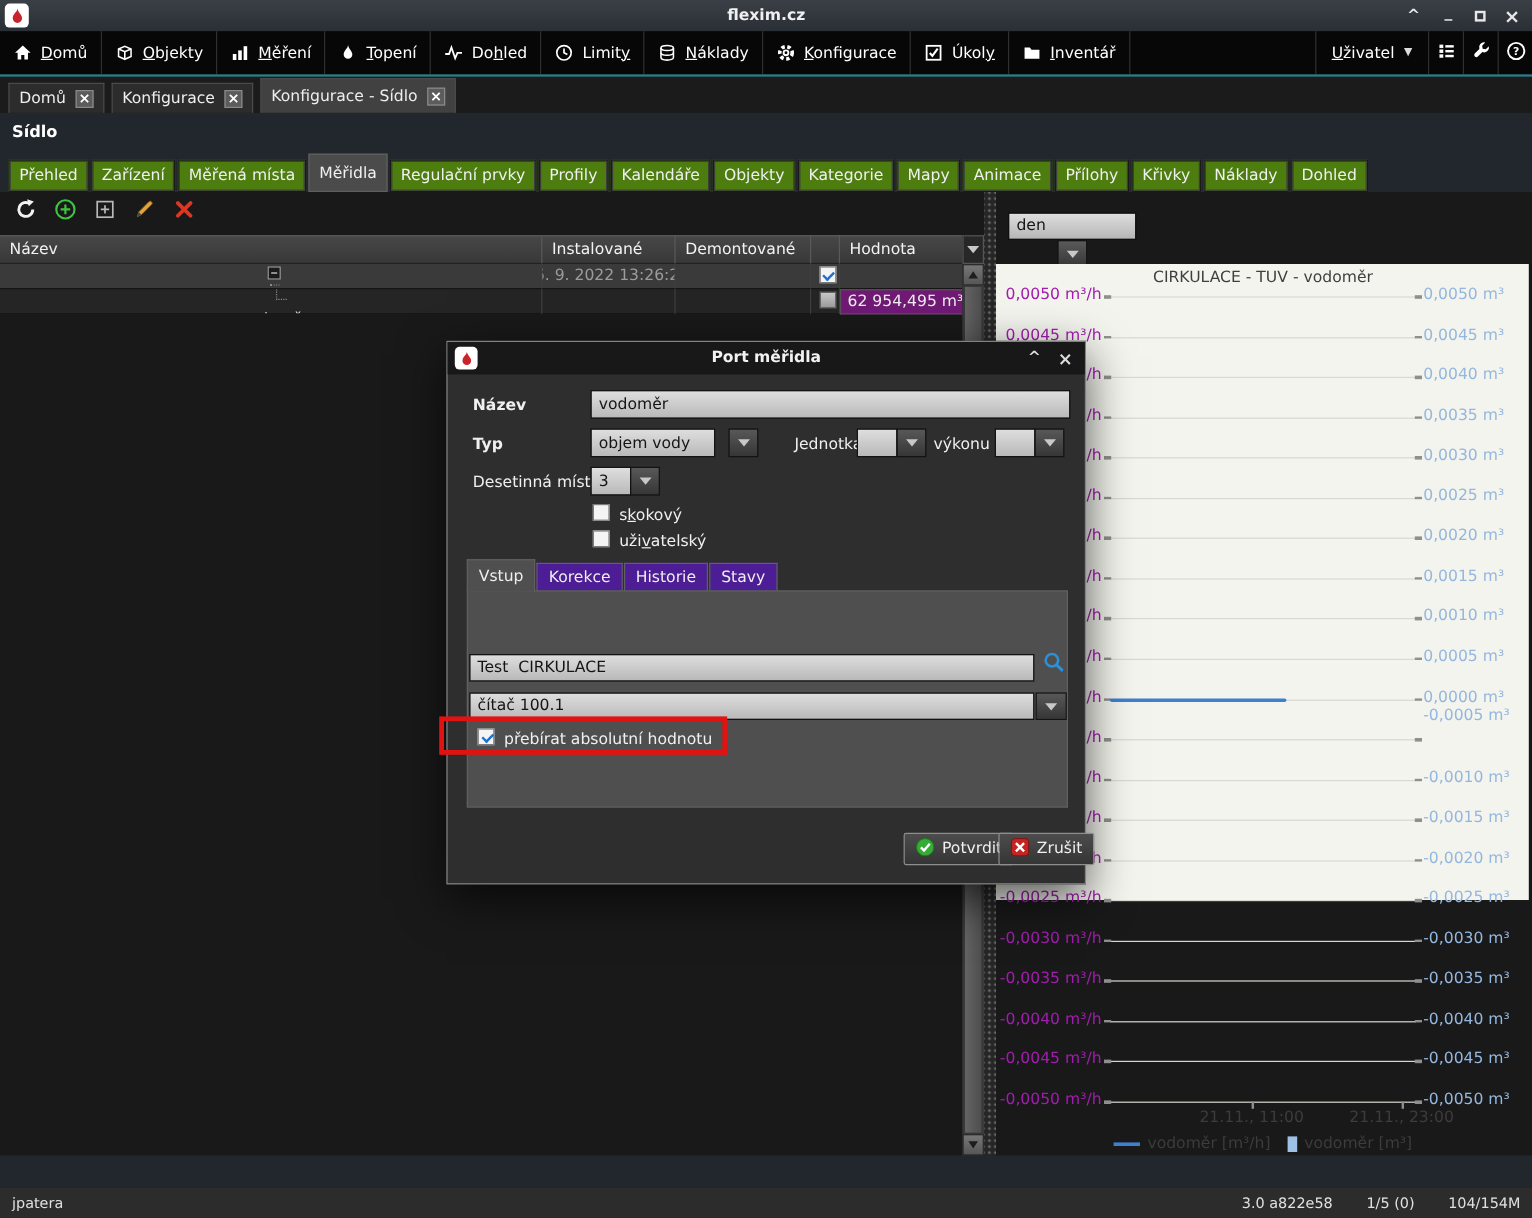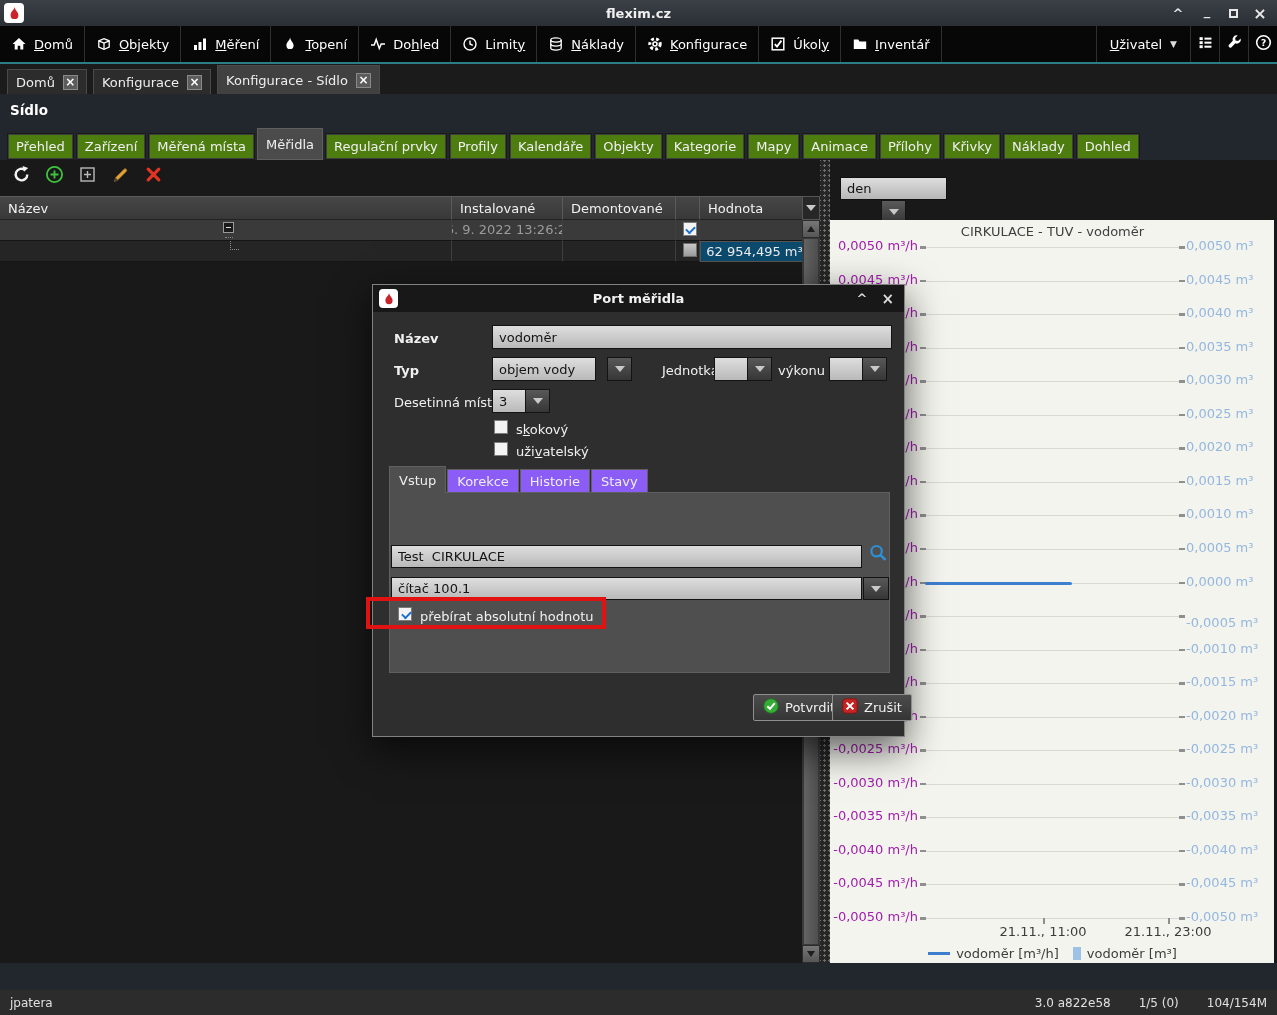--- a/index.html
+++ b/index.html
@@ -74,21 +74,21 @@
   .expander { width:11px; height:11px; border:1px solid #9a9a9a; background:#1b1b1b; position:relative;
     flex:none; }
   .expander::after { content:""; position:absolute; left:2px; right:2px; top:4px; height:1px; background:#ddd; }
   .tree-dots { width:8px; border-top:1px dotted #888; flex:none; }
   .tree-corner { width:9px; height:12px; border-left:1px dotted #888; border-bottom:1px dotted #888;
     position:relative; top:-5px; margin-left:12px; flex:none; }
   .cb { width:14px; height:14px; background:#f4f4f4; border:1px solid #7b7b7b; position:relative; flex:none; }
   .cb.checked::after { content:""; position:absolute; left:2.5px; top:3px; width:7px; height:4px;
     border-left:2px solid #1e6fd0; border-bottom:2px solid #1e6fd0; transform:rotate(-45deg); }
   .cb.disabled { background:linear-gradient(#c9c9c9,#9b9b9b); border-color:#6e6e6e; }
-  .val-filled { background:#0c4a6e; border:1px solid #555; border-right:none; }
+  .val-filled { background:#701a75; border:1px solid #555; border-right:none; }
 
   .scrollbar { position:absolute; top:60px; left:802px; width:18px; height:743px; background:#3c3c3c; }
   .sb-btn { position:absolute; left:0; width:18px; height:18px; background:linear-gradient(#777,#565656);
     border:1px solid #2c2c2c; display:flex; align-items:center; justify-content:center; }
   .sb-up{top:0} .sb-down{bottom:0}
   .tri-up-s { width:0;height:0;border-left:4.5px solid transparent;border-right:4.5px solid transparent;
     border-bottom:6px solid #1e1e1e; }
   .tri-down-s { width:0;height:0;border-left:4.5px solid transparent;border-right:4.5px solid transparent;
     border-top:6px solid #1e1e1e; }
   .sb-thumb { position:absolute; top:18px; left:1px; width:16px; height:707px;
@@ -109,21 +109,21 @@
     display:flex; align-items:center; justify-content:center; }
   .tri-left { width:0;height:0;border-top:6px solid transparent;border-bottom:6px solid transparent;
     border-right:8px solid #d8d8d8; }
   .tri-right { width:0;height:0;border-top:6px solid transparent;border-bottom:6px solid transparent;
     border-left:8px solid #d8d8d8; }
   .date-field { width:95px; }
   .cal-btn { width:24px; height:23px; background:linear-gradient(#5a5a5a,#363636); border:1px solid #141414;
     display:flex; align-items:center; justify-content:center; }
   .sp10 { width:10px; flex:none; }
 
-  .chart-area { position:absolute; top:60px; left:0; width:447px; height:743px; background:#f4f4ee;
+  .chart-area { position:absolute; top:60px; left:0; width:447px; height:530px; background:#f4f4ee;
     border-right:3px solid #14181c; }
   .chart-title { position:absolute; top:4px; left:75px; width:295px; text-align:center; color:#3f3f3f; }
   .gline { position:absolute; left:95px; width:255px; height:1px; background:#d9d9d1; }
   .gline::before { content:""; position:absolute; left:-5px; top:-1px; width:6px; height:2.5px; background:#8f8f8f; }
   .gline::after  { content:""; position:absolute; right:-5px; top:-1px; width:6px; height:2.5px; background:#8f8f8f; }
   .ylab-l { position:absolute; left:0; width:88px; text-align:right; color:#a21caf; font-size:13px; }
   .ylab-r { position:absolute; left:356px; color:#94b7df; font-size:13px; white-space:nowrap; }
   .series-line { position:absolute; height:3px; background:#3f7fd0; border-radius:2px; }
   .xtick { position:absolute; width:1.5px; height:6px; background:#8f8f8f; top:698px; }
   .xlab { position:absolute; top:704px; transform:translateX(-50%); color:#3c3c3c; white-space:nowrap; }
@@ -144,21 +144,21 @@
     align-items:center; color:#ddd; font-weight:bold; }
   .dlbl { position:absolute; color:#f0f0f0; white-space:nowrap; }
   .bold { font-weight:bold; }
   .dinput { position:absolute; height:24px; background:linear-gradient(#dedede,#b9b9b9);
     border:1px solid #131313; color:#141414; padding:4px 6px 0; white-space:pre; overflow:hidden; }
   .ddd { position:absolute; width:25px; height:24px; background:linear-gradient(#585858,#363636);
     border:1px solid #131313; display:flex; align-items:center; justify-content:center; }
   .dcb { position:absolute; }
   .dcb-label { position:absolute; color:#f0f0f0; white-space:nowrap; }
   .dlg-tabs { position:absolute; left:16px; top:181px; display:flex; align-items:flex-end; height:27px; }
-  .dtab { background:#8b5cf6; border:1px solid #606060; border-bottom:none; color:#eee;
+  .dtab { background:#4c1d95; border:1px solid #606060; border-bottom:none; color:#eee;
     padding:0 9px; height:24px; display:flex; align-items:center; margin-right:1px; }
   .dtab.active { background:#4f4f4f; height:27px; z-index:2; }
   .dlg-panel { position:absolute; left:16px; top:207px; width:501px; height:181px; background:#4f4f4f;
     border:1px solid #606060; }
   .p-input { position:absolute; left:1px; width:471px; height:23px; background:linear-gradient(#dedede,#b9b9b9);
     border:1px solid #131313; color:#141414; padding:3px 6px 0; white-space:pre; }
   .p-search { position:absolute; left:477px; top:50px; width:22px; height:22px; display:flex;
     align-items:center; justify-content:center; }
   .p-dd { position:absolute; left:473px; top:84px; width:26px; height:23px;
     background:linear-gradient(#585858,#363636); border:1px solid #131313; display:flex;
@@ -507,21 +507,21 @@
         <div class="ylab-l" style="top: 286.4px;">0,0010 m³/h</div>
         <div class="ylab-r" style="top: 286.4px;">0,0010 m³</div>
         <div class="gline" style="top: 328.95px;"></div>
         <div class="ylab-l" style="top: 319.95px;">0,0005 m³/h</div>
         <div class="ylab-r" style="top: 319.95px;">0,0005 m³</div>
         <div class="gline" style="top: 362.5px;"></div>
         <div class="ylab-l" style="top: 353.5px;">0,0000 m³/h</div>
         <div class="ylab-r" style="top: 353.5px;">0,0000 m³</div>
         <div class="gline" style="top: 396.05px;"></div>
         <div class="ylab-l" style="top: 387.05px;">-0,0005 m³/h</div>
-        <div class="ylab-r" style="top: 395px;">-0,0005 m³</div>
+        <div class="ylab-r" style="top: 369px;">-0,0005 m³</div>
         <div class="gline" style="top: 429.6px;"></div>
         <div class="ylab-l" style="top: 420.6px;">-0,0010 m³/h</div>
         <div class="ylab-r" style="top: 420.6px;">-0,0010 m³</div>
         <div class="gline" style="top: 463.15px;"></div>
         <div class="ylab-l" style="top: 454.15px;">-0,0015 m³/h</div>
         <div class="ylab-r" style="top: 454.15px;">-0,0015 m³</div>
         <div class="gline" style="top: 496.7px;"></div>
         <div class="ylab-l" style="top: 487.7px;">-0,0020 m³/h</div>
         <div class="ylab-r" style="top: 487.7px;">-0,0020 m³</div>
         <div class="gline" style="top: 530.25px;"></div>

